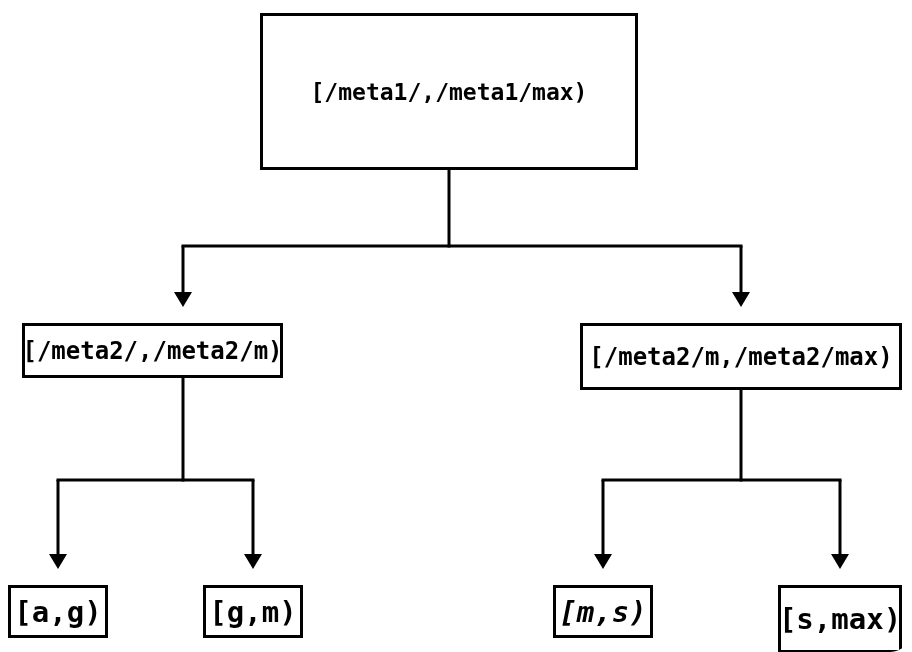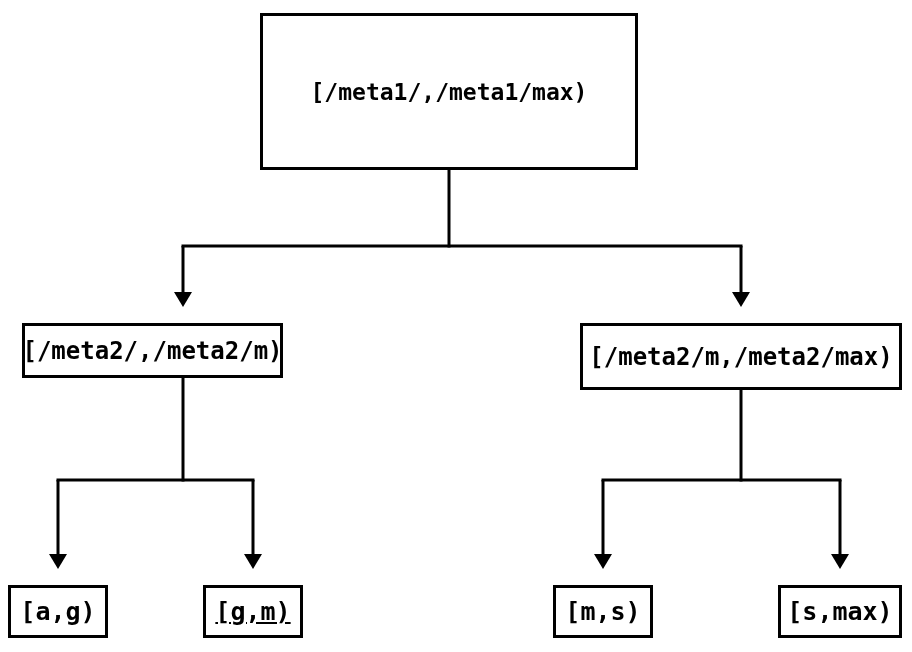--- a/index.html
+++ b/index.html
@@ -31,21 +31,21 @@
     align-items: center;
     justify-content: center;
     font-family: "DejaVu Sans Mono", "Liberation Mono", monospace;
     font-weight: 700;
     color: var(--text, #000000);
     white-space: nowrap;
     letter-spacing: 0;
   }
   .node-root   { font-size: 23px; }
   .node-branch { font-size: 24px; }
-  .node-leaf   { font-size: 25px; }
+  .node-leaf   { font-size: 29px; }
 </style>
 </head>
 <body>
 
 <div class="stage">
   <svg class="edges" width="912" height="652" viewBox="0 0 912 652" xmlns="http://www.w3.org/2000/svg">
       <line x1="449" y1="170" x2="449" y2="247.5" stroke="#000000" stroke-width="3" stroke-linecap="butt"></line>
       <line x1="183" y1="246" x2="741" y2="246" stroke="#000000" stroke-width="3" stroke-linecap="square"></line>
       <line x1="183" y1="246" x2="183" y2="294" stroke="#000000" stroke-width="3" stroke-linecap="butt"></line>
       <polygon points="174,292 192,292 183,307" fill="#000000"></polygon>
@@ -69,22 +69,22 @@
     </div>
     <div class="node node-branch" style="left: 22px; top: 323px; width: 261px; height: 55px;">
       <span>[/meta2/,/meta2/m)</span>
     </div>
     <div class="node node-branch" style="left: 580px; top: 323px; width: 322px; height: 67px;">
       <span>[/meta2/m,/meta2/max)</span>
     </div>
     <div class="node node-leaf" style="left: 8px; top: 585px; width: 100px; height: 53px;">
       <span>[a,g)</span>
     </div>
-    <div class="node node-leaf" style="left: 203px; top: 585px; width: 100px; height: 53px; text-decoration: underline;">
+    <div class="node node-leaf" style="left: 203px; top: 585px; width: 100px; height: 53px;">
       <span>[g,m)</span>
     </div>
-    <div class="node node-leaf" style="left: 553px; top: 585px; width: 100px; height: 53px;">
+    <div class="node node-leaf" style="left: 553px; top: 585px; width: 100px; height: 53px; font-style: italic;">
       <span>[m,s)</span>
     </div>
-    <div class="node node-leaf" style="left: 778px; top: 585px; width: 124px; height: 53px;">
+    <div class="node node-leaf" style="left: 778px; top: 585px; width: 124px; height: 68px;">
       <span>[s,max)</span>
     </div>
   </div>
 
 </body></html>

